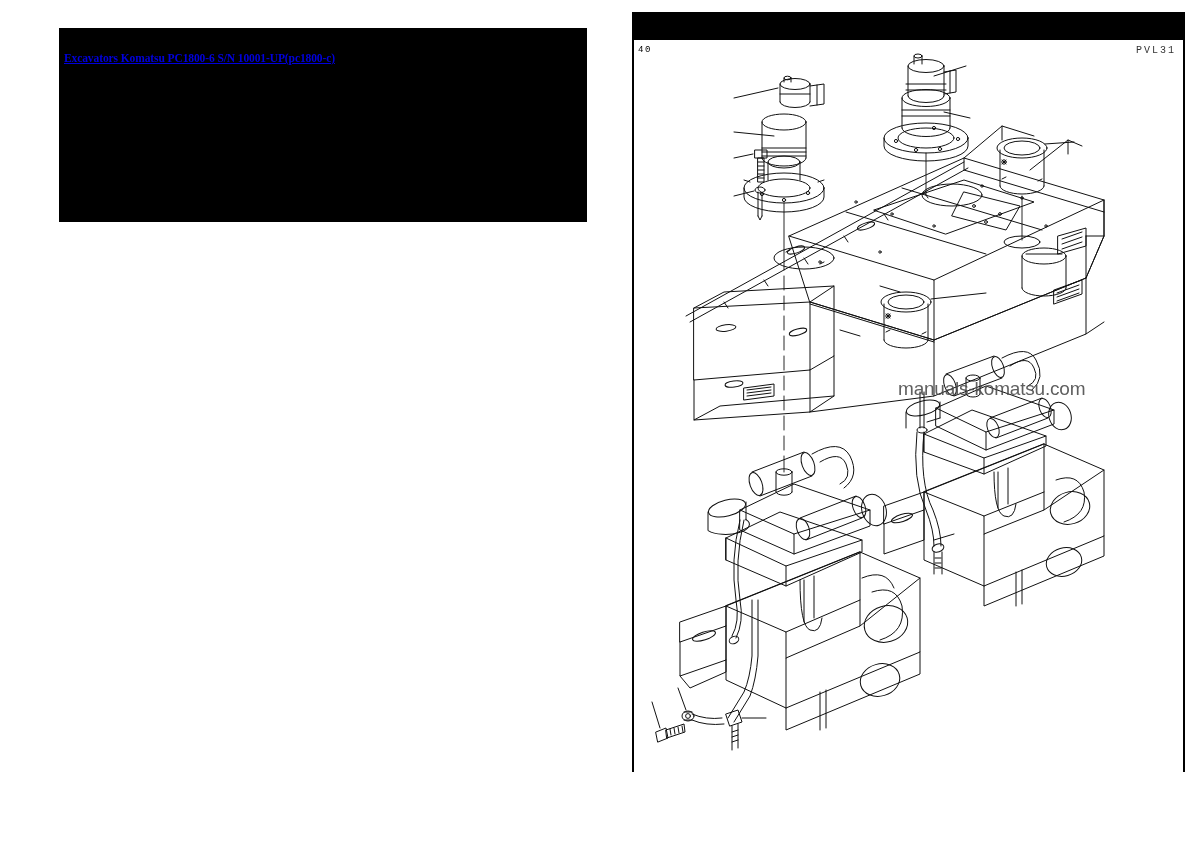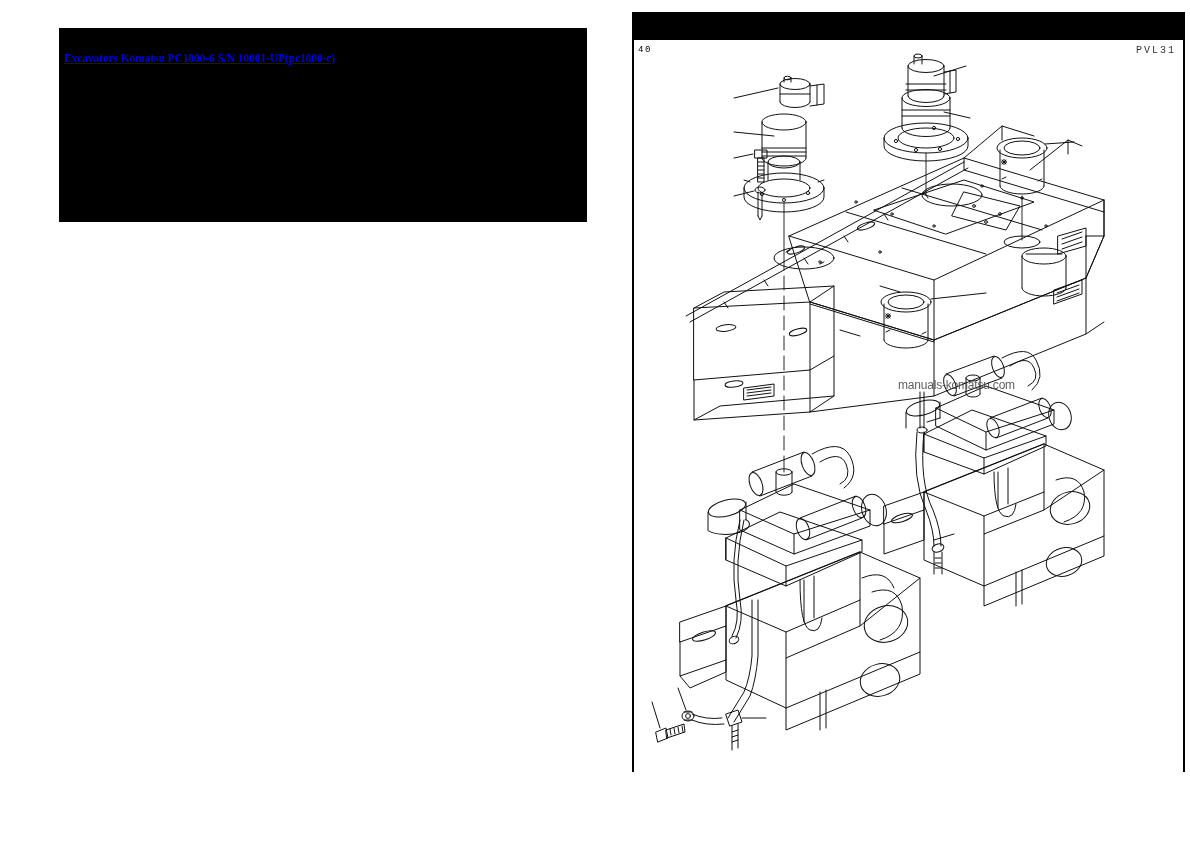--- a/index.html
+++ b/index.html
@@ -104,21 +104,21 @@
     height: 732px;
   }
   #drawing svg { display: block; }
 
   
   #watermark {
     position: absolute;
     left: 268px;
     top: 366px;
     font-family: "Liberation Sans", sans-serif;
-    font-size: 12px;
+    font-size: 19px;
     color: #4a4a4a;
     letter-spacing: -0.2px;
     opacity: 0.88;
     white-space: nowrap;
     user-select: none;
   }
 </style>
 </head>
 <body>
 

